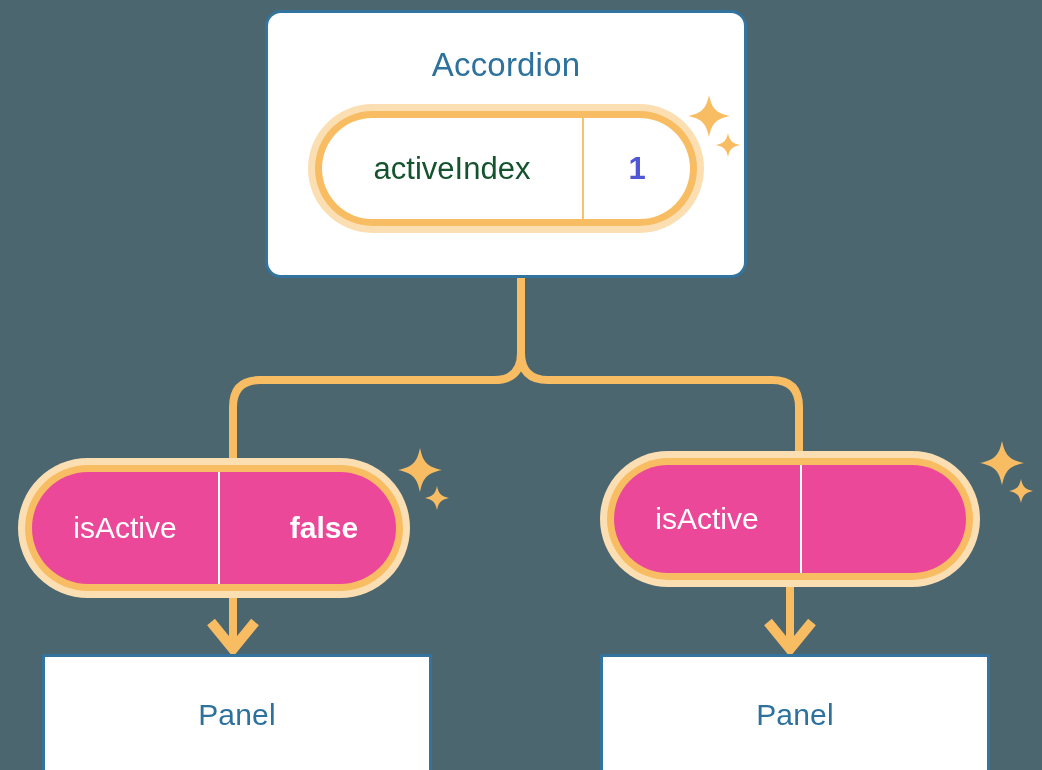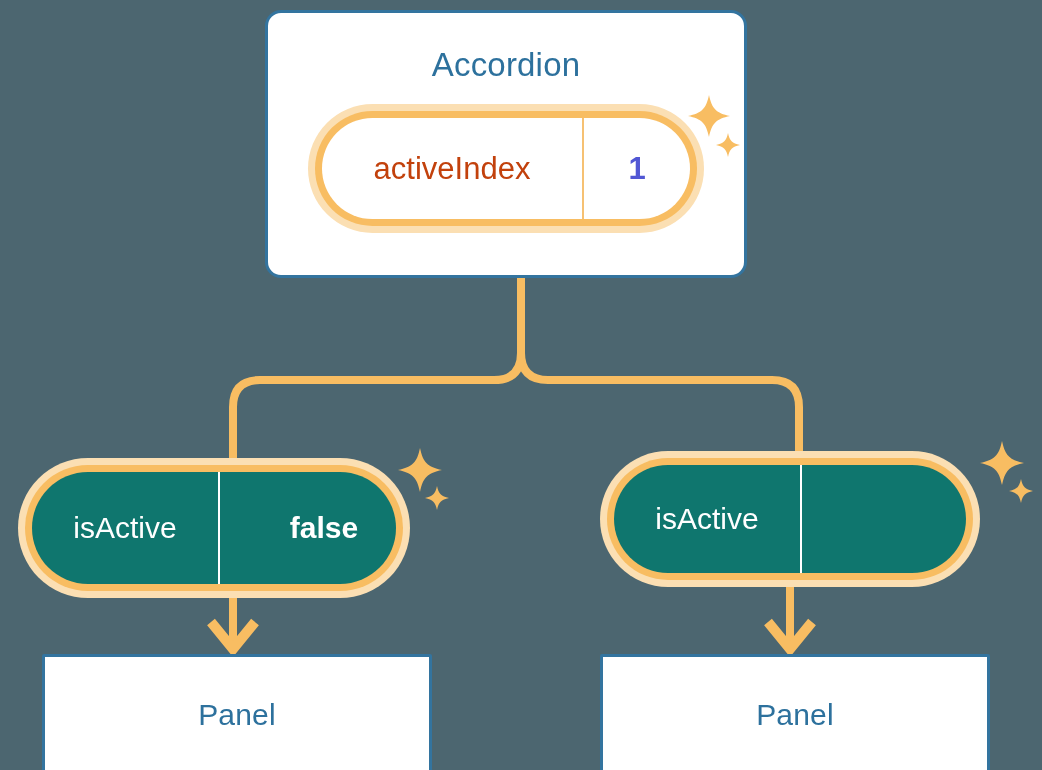--- a/index.html
+++ b/index.html
@@ -122,35 +122,35 @@
   .pill-key, .pill-val {
     display: flex;
     align-items: center;
     justify-content: center;
     box-sizing: border-box;
   }
 
   
   .pill-light .pill-body { background: #ffffff; }
   .pill-light .pill-key {
-    color: #c2410c;
+    color: #14532d;
     font-size: 31px;
     font-weight: 400;
     flex: 0 0 262px;
     border-right: 2px solid #f6c173;
   }
   .pill-light .pill-val {
     color: #5157d4;
     font-size: 31px;
     font-weight: bold;
     flex: 1 1 auto;
   }
 
   
-  .pill-solid .pill-body { background: #0f766e; }
+  .pill-solid .pill-body { background: #ec4899; }
   .pill-solid .pill-key {
     color: #ffffff;
     font-size: 30px;
     font-weight: 400;
     flex: 0 0 188px;
     border-right: 2px solid #ffffff;
   }
   .pill-solid .pill-val {
     color: #ffffff;
     font-size: 30px;

